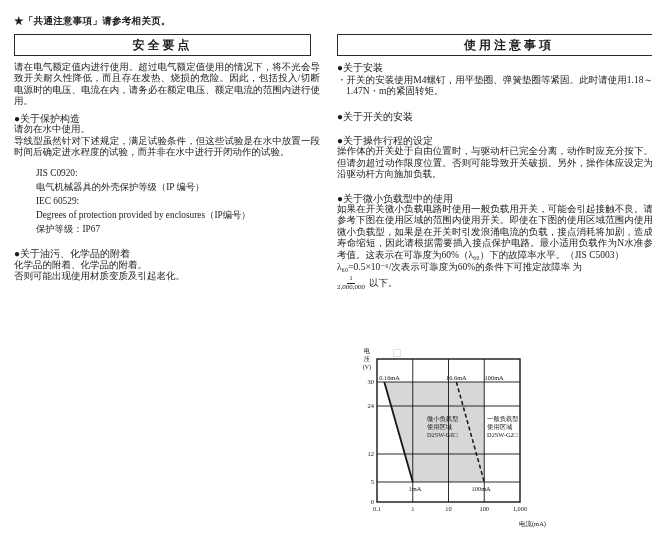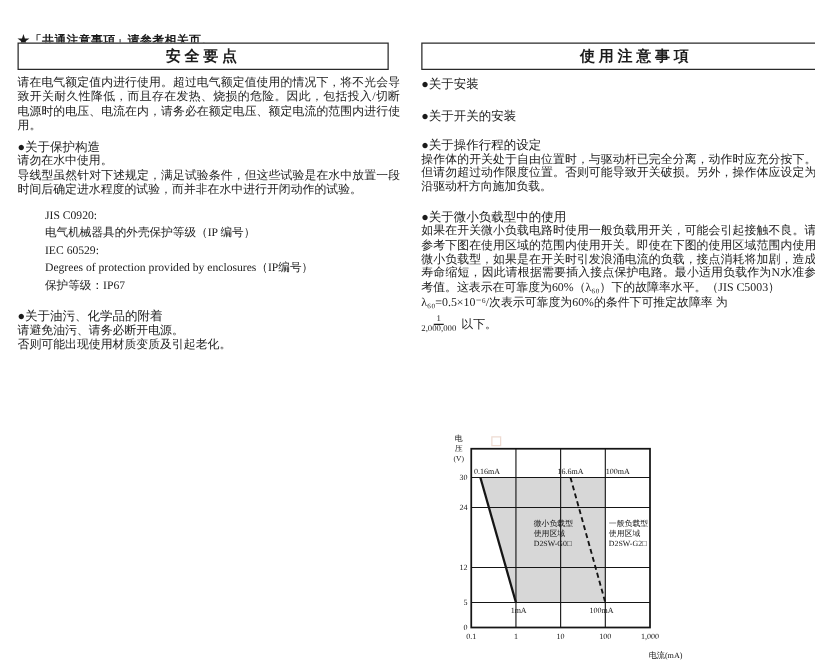--- a/index.html
+++ b/index.html
@@ -1,19 +1,19 @@
 <!DOCTYPE html>
 <html><head>
 <meta charset="utf-8">
 <style>
   *{margin:0;padding:0;box-sizing:border-box}
   html,body{background:#ffffff}
   body{width:652px;height:535px;font-family:"Liberation Serif","DejaVu Serif",serif;color:#1b1b1b}
   .page{position:relative;width:652px;height:535px;background:#fff;overflow:hidden}
-  .top-note{position:absolute;left:14px;top:26px;font-size:9.5px;font-weight:bold;letter-spacing:.3px}
+  .top-note{position:absolute;left:14px;top:15px;font-size:9.5px;font-weight:bold;letter-spacing:.3px}
   .col{position:absolute;top:34px}
   .left-col{left:14px;width:306px}
   .right-col{left:337px;width:316px}
   .header-box{border:1.5px solid #2a2a2a;height:22px;display:flex;align-items:center;justify-content:center;
               font-weight:bold;font-size:12px;letter-spacing:3px;background:#fff}
   .left-col .header-box{width:297px}
   .right-col .header-box{width:344px}
   .body{font-size:9.5px;line-height:11.4px;text-align:justify}
   .sec-title{font-size:10px;font-weight:normal;line-height:11.5px}
   .mt5{margin-top:5px}.mt6{margin-top:6px}.mt8{margin-top:8px}.mt12{margin-top:12px}.mt14{margin-top:14px}.mt1{margin-top:1px}
@@ -45,30 +45,31 @@
     <p class="body">导线型虽然针对下述规定，满足试验条件，但这些试验是在水中放置一段时间后确定进水程度的试验，而并非在水中进行开闭动作的试验。</p>
     <div class="mt8">
       <p class="spec">JIS C0920:</p>
       <p class="spec">电气机械器具的外壳保护等级（IP 编号）</p>
       <p class="spec">IEC 60529:</p>
       <p class="spec">Degrees of protection provided by enclosures（IP编号）</p>
       <p class="spec">保护等级：IP67</p>
     </div>
 
     <h4 class="sec-title mt12">●关于油污、化学品的附着</h4>
-    <p class="body">请避免油污、请务必断开电源。</p>
+    <p class="body">化学品的附着、化学品的附着。</p>
     <p class="body">否则可能出现使用材质变质及引起老化。</p>
   </div>
 
   <div class="col right-col">
     <div class="header-box">
       <span>使用注意事項</span>
     </div>
 
     <h4 class="sec-title mt6">●关于安装</h4>
+    <p class="bullet">・开关的安装使用M4螺钉，用平垫圈、弹簧垫圈等紧固。此时请使用1.18～1.47N・m的紧固转矩。</p>
 
     <h4 class="sec-title mt14">●关于开关的安装</h4>
 
     <h4 class="sec-title mt12">●关于操作行程的设定</h4>
     <p class="body">操作体的开关处于自由位置时，与驱动杆已完全分离，动作时应充分按下。但请勿超过动作限度位置。否则可能导致开关破损。另外，操作体应设定为沿驱动杆方向施加负载。</p>
 
     <h4 class="sec-title mt12">●关于微小负载型中的使用</h4>
     <p class="body">如果在开关微小负载电路时使用一般负载用开关，可能会引起接触不良。请参考下图在使用区域的范围内使用开关。即使在下图的使用区域范围内使用微小负载型，如果是在开关时引发浪涌电流的负载，接点消耗将加剧，造成寿命缩短，因此请根据需要插入接点保护电路。最小适用负载作为N水准参考值。这表示在可靠度为60%（λ₆₀）下的故障率水平。（JIS C5003）</p>
     <p class="body mt1">λ₆₀=0.5×10⁻⁶/次表示可靠度为60%的条件下可推定故障率 为</p>
     <div class="frac-line">

